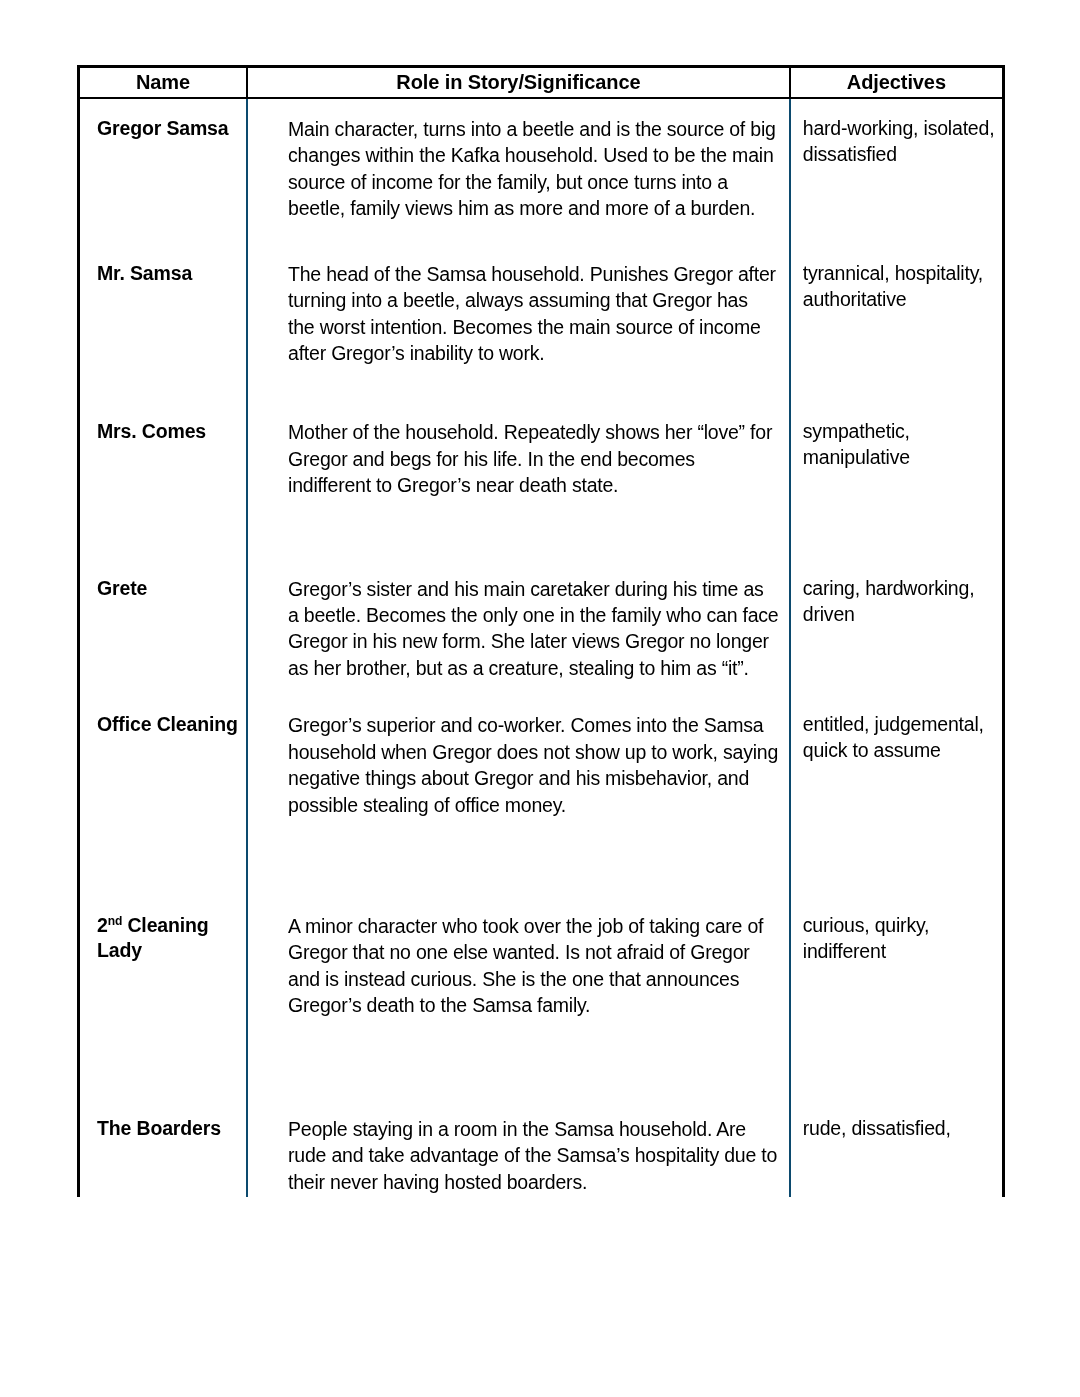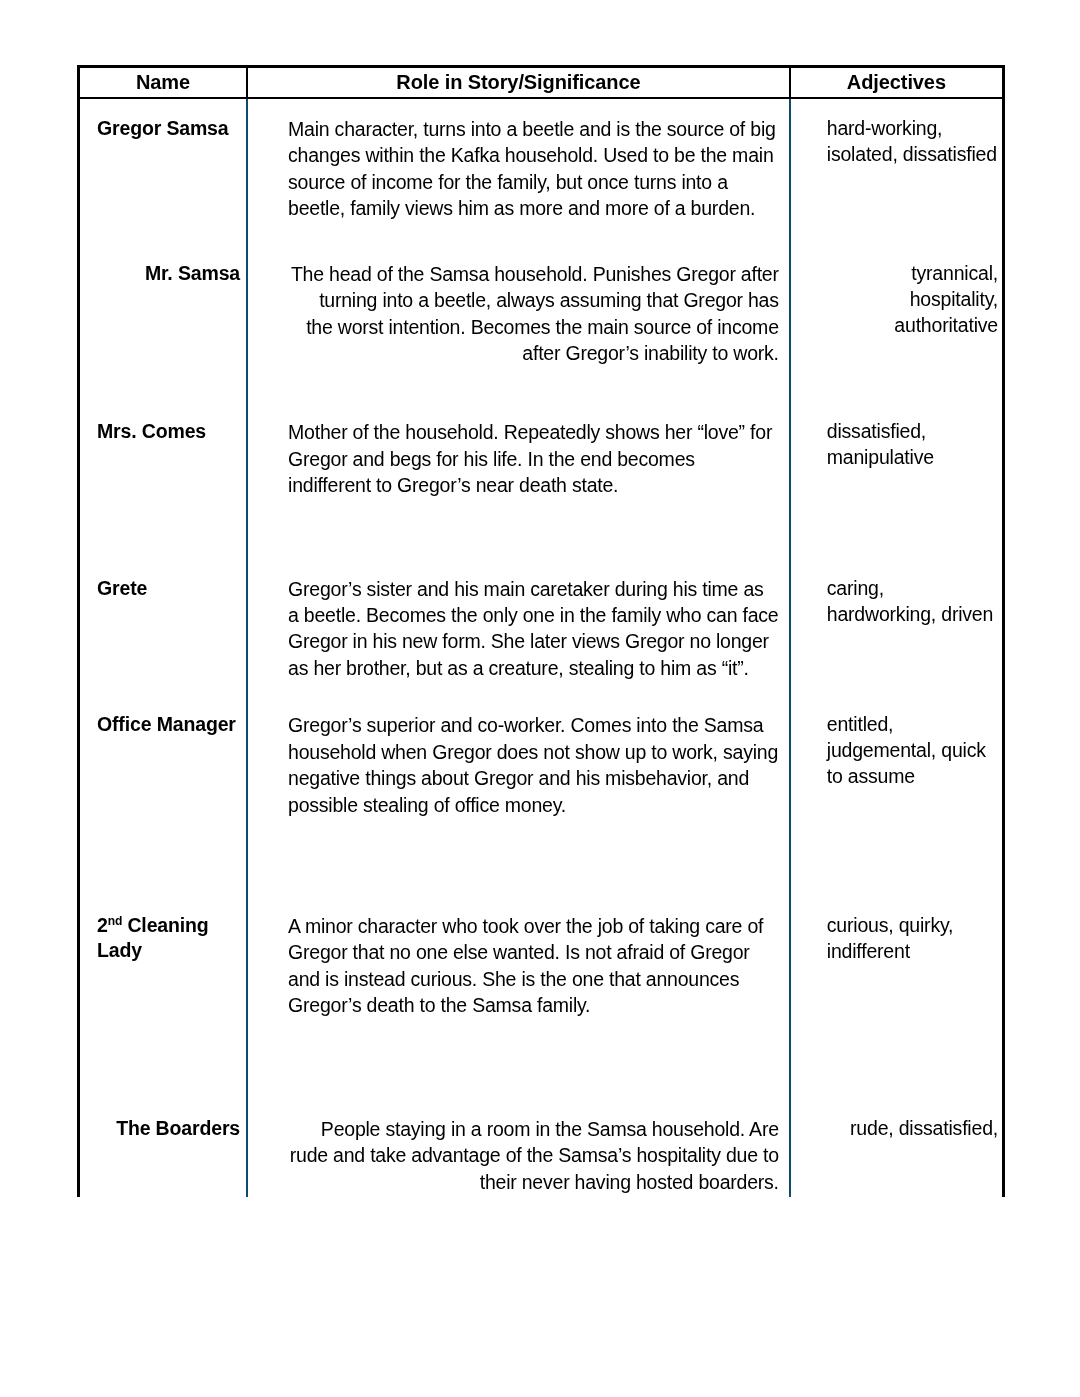--- a/index.html
+++ b/index.html
@@ -53,21 +53,21 @@
   }
   thead th.last { border-right: none; }
 
   
   tbody td {
     border-right: 2px solid #0c4a6e;
     vertical-align: top;
     padding: 0;
     background: #ffffff;
   }
-  tbody td.last { border-right: none; padding-left: 24px; }
+  tbody td.last { border-right: none; }
 
   
   .cell-inner {
     padding-top: 17px;
   }
   .name-cell .cell-inner {
     padding-left: 17px;
     padding-right: 6px;
     font-size: 19.5px;
     font-weight: bold;
@@ -85,26 +85,26 @@
   .adj-cell .cell-inner {
     padding-left: 12px;
     padding-right: 4px;
     font-size: 19.5px;
     line-height: 1.33;
     letter-spacing: -0.2px;
   }
 
   
   .gap-1 { padding-bottom: 22px; }
-  .gap-2 { padding-bottom: 36px; text-align: right; }
+  .gap-2 { padding-bottom: 36px; }
   .gap-3 { padding-bottom: 60px; }
   .gap-4 { padding-bottom: 14px; }
   .gap-5 { padding-bottom: 78px; }
   .gap-6 { padding-bottom: 80px; }
-  .gap-7 { padding-bottom: 62px; text-align: right; }
+  .gap-7 { padding-bottom: 62px; }
 
   .role-line, .adj-line, .name-line { white-space: pre-wrap; }
 
   sup {
     font-size: 0.62em;
     vertical-align: super;
     line-height: 0;
   }
 </style>
 </head>
@@ -154,39 +154,39 @@
       </tr>
 
       <tr>
         <td class="name-cell">
           <div class="cell-inner gap-3"><span class="name-line">Mrs. Comes</span></div>
         </td>
         <td class="role-cell">
           <div class="cell-inner gap-3"><span class="role-line">Mother of the household. Repeatedly shows her “love” for Gregor and begs for his life. In the end becomes indifferent to Gregor’s near death state.</span></div>
         </td>
         <td class="adj-cell last">
-          <div class="cell-inner gap-3"><span class="adj-line">dissatisfied, manipulative</span></div>
+          <div class="cell-inner gap-3"><span class="adj-line">sympathetic, manipulative</span></div>
         </td>
       </tr>
 
       <tr>
         <td class="name-cell">
           <div class="cell-inner gap-4"><span class="name-line">Grete</span></div>
         </td>
         <td class="role-cell">
           <div class="cell-inner gap-4"><span class="role-line">Gregor’s sister and his main caretaker during his time as a beetle. Becomes the only one in the family who can face Gregor in his new form. She later views Gregor no longer as her brother, but as a creature, stealing to him as “it”.</span></div>
         </td>
         <td class="adj-cell last">
           <div class="cell-inner gap-4"><span class="adj-line">caring, hardworking, driven</span></div>
         </td>
       </tr>
 
       <tr>
         <td class="name-cell">
-          <div class="cell-inner gap-5"><span class="name-line">Office Manager</span></div>
+          <div class="cell-inner gap-5"><span class="name-line">Office Cleaning</span></div>
         </td>
         <td class="role-cell">
           <div class="cell-inner gap-5"><span class="role-line">Gregor’s superior and co-worker. Comes into the Samsa household when Gregor does not show up to work, saying negative things about Gregor and his misbehavior, and possible stealing of office money.</span></div>
         </td>
         <td class="adj-cell last">
           <div class="cell-inner gap-5"><span class="adj-line">entitled, judgemental, quick to assume</span></div>
         </td>
       </tr>
 
       <tr>

